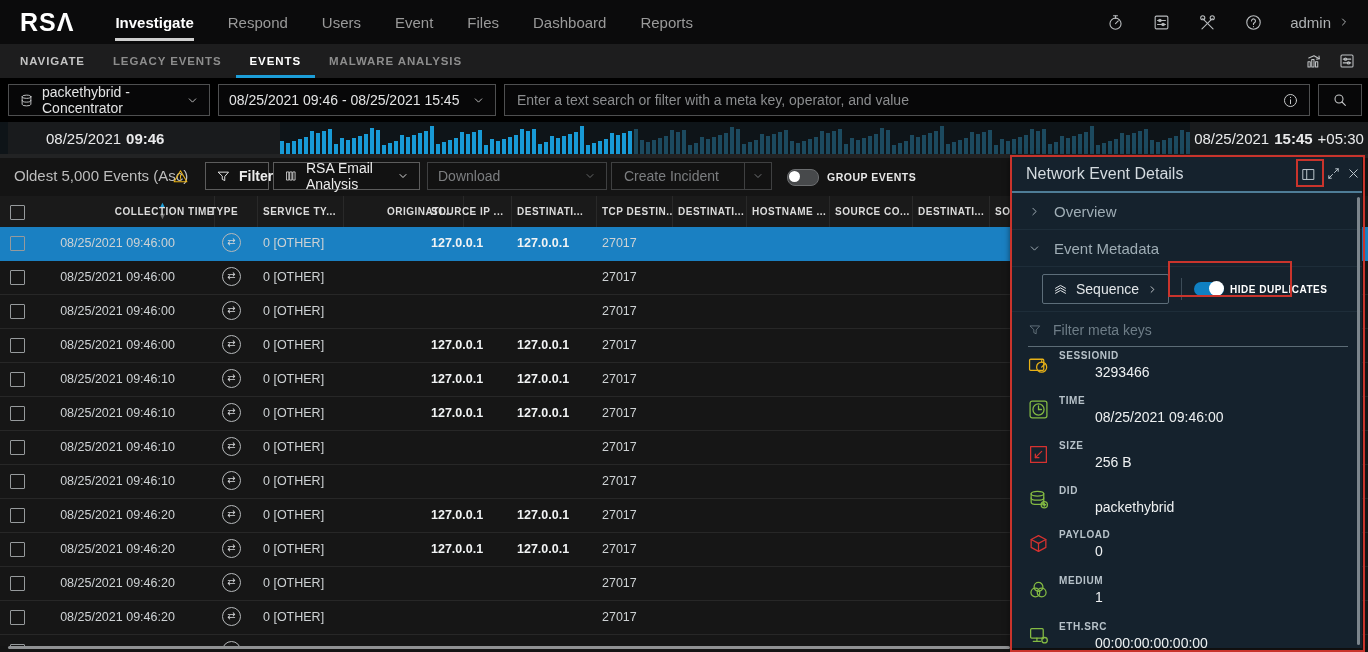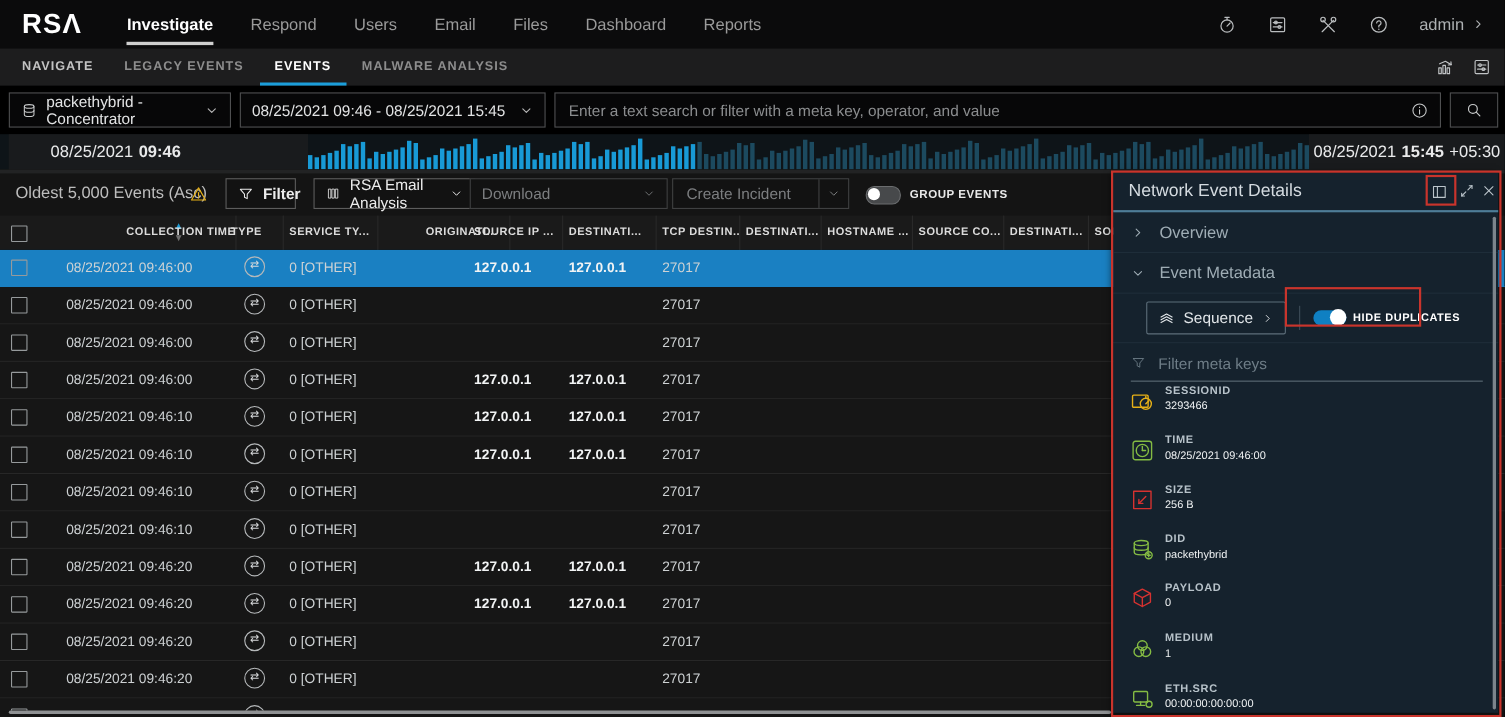--- a/index.html
+++ b/index.html
@@ -42,21 +42,21 @@
   .bar{width:4px;background:#189ad6;}
   .bar.dim{background:#1c4a5f;}
   .hr1{position:absolute;left:0;top:154px;right:0;height:4px;background:#222324;}
   
   .content{position:absolute;left:0;top:158px;right:0;bottom:0;background:#141414;}
   .toolbar{position:absolute;left:0;top:0;right:0;height:38px;}
   .tb-summary{position:absolute;left:14px;top:9px;font-size:15px;color:#bdbdbd;}
   .tb-warn{position:absolute;left:172px;top:10px;}
   .tbtn{position:absolute;top:4px;height:28px;border:1px solid #5c5c5c;background:#121212;display:flex;align-items:center;gap:8px;font-size:14px;color:#ececec;padding:0 10px;box-sizing:border-box;cursor:pointer;}
   .tb-filter{left:205px;width:64px;font-weight:700;}
-  .tb-colgroup{left:273px;width:147px;margin-left:12px;}
+  .tb-colgroup{left:273px;width:147px;}
   .tb-download{left:427px;width:180px;color:#7c7e80;border-color:#3f4041;}
   .tb-incident{left:611px;width:161px;color:#7c7e80;border-color:#3f4041;padding-right:0;}
   .tb-incident .chev-seg{margin-left:auto;height:100%;display:flex;align-items:center;padding:0 7px;border-left:1px solid #3f4041;}
   .pill{position:absolute;left:787px;top:11px;width:30px;height:15px;border-radius:8px;background:#47494b;border:1px solid #6b6d6f;cursor:pointer;}
   .pill .knob{position:absolute;left:1px;top:1px;width:11px;height:11px;border-radius:50%;background:#fff;}
   .tb-group-label{position:absolute;left:827px;top:13px;font-size:10.5px;font-weight:700;letter-spacing:.5px;color:#e8e8e8;}
   
   .thead{position:absolute;left:0;top:38px;right:0;height:31px;background:#1a1a1a;border-bottom:1px solid #060606;}
   .th{position:absolute;top:0;height:31px;line-height:31px;font-size:10px;font-weight:700;letter-spacing:.5px;color:#dcdcdc;padding-left:5px;box-sizing:border-box;border-right:1px solid #292929;white-space:nowrap;overflow:hidden;cursor:pointer;}
   .cb{position:absolute;left:10px;top:9px;width:13px;height:13px;border:1px solid #969a9c;border-radius:1px;background:transparent;cursor:pointer;}
@@ -90,21 +90,21 @@
   .dup-label{font-size:10px;font-weight:700;letter-spacing:.5px;color:#fff;margin-left:6px;}
   .p-filter{padding:9px 14px 0 16px;}
   .p-filter .f-inner{display:flex;align-items:center;gap:9px;border-bottom:1px solid #5c6c76;padding-bottom:7px;color:#6e7d87;}
   .p-filter input{flex:1;background:transparent;border:none;outline:none;color:#cfd6da;font-size:14px;font-family:inherit;}
   .p-filter input::placeholder{color:#6e7d87;}
   .meta-list{position:absolute;left:0;top:188px;right:0;bottom:0;overflow:hidden;}
   .meta-entry{position:absolute;left:16px;right:22px;height:42px;}
   .meta-icon{position:absolute;left:0;top:4px;}
   .meta-text{margin-left:31px;}
   .meta-key{font-size:10px;font-weight:700;letter-spacing:.6px;color:#b7c2c9;}
-  .meta-value{font-size:10px;color:#eef1f2;margin-top:3px;white-space:nowrap;}
+  .meta-value{font-size:14px;color:#eef1f2;margin-top:3px;white-space:nowrap;margin-left:36px;}
   .p-scrollbar{position:absolute;right:2px;top:40px;bottom:3px;width:3px;background:#7c858c;border-radius:2px;}
   
   .anno{position:absolute;border:2px solid #c9342c;pointer-events:none;}
   .anno-panel{left:1010px;top:155px;width:351px;height:493px;}
   .anno-icon{left:1296px;top:159px;width:24px;height:24px;}
   .anno-toggle{left:1168px;top:261px;width:120px;height:32px;}
 </style>
 </head>
 <body>
 
@@ -114,21 +114,21 @@
       <div class="nav-item active">
         <span>Investigate</span>
       </div>
       <div class="nav-item">
         <span>Respond</span>
       </div>
       <div class="nav-item">
         <span>Users</span>
       </div>
       <div class="nav-item">
-        <span>Email</span>
+        <span>Event</span>
       </div>
       <div class="nav-item">
         <span>Files</span>
       </div>
       <div class="nav-item">
         <span>Dashboard</span>
       </div>
       <div class="nav-item">
         <span>Reports</span>
       </div>

